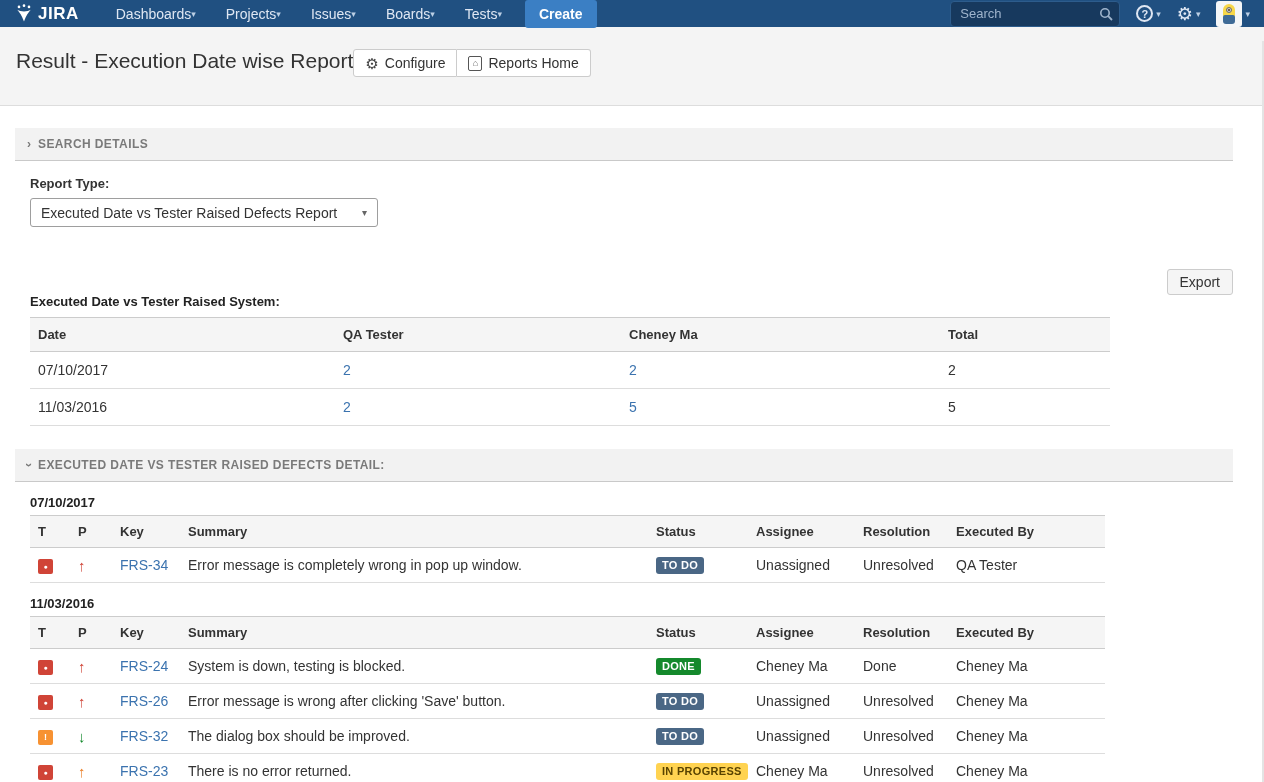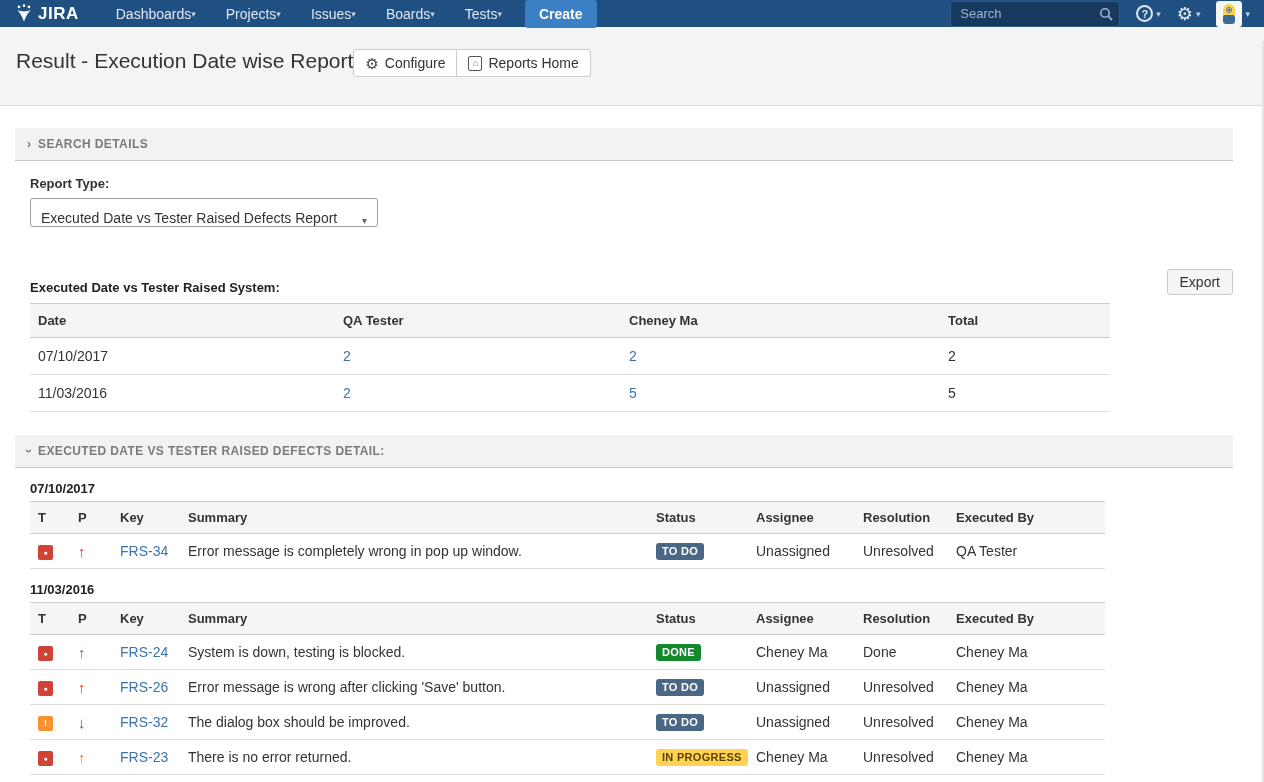--- a/index.html
+++ b/index.html
@@ -51,28 +51,28 @@
   .content { padding:22px 31px 0 15px; }
   .section-bar { background:#f2f2f2; border-bottom:1px solid #c9c9c9; height:33px; display:flex;
     align-items:center; padding:0 12px; cursor:pointer; }
   .section-bar-label { font-size:12px; font-weight:bold; color:#7a7a7a; letter-spacing:.4px; margin-left:7px; }
   .chev { display:inline-block; font-size:12px; font-weight:bold; color:#7a7a7a; }
   .chev.expanded { transform:rotate(90deg); }
 
   .report-type { margin:15px 15px 0 15px; }
   .field-label { font-size:13px; font-weight:bold; color:#333; }
   .select-box { margin-top:7px; width:348px; height:29px; border:1px solid #9e9e9e; border-radius:3px;
-    background:#fff; display:flex; align-items:flex-end; justify-content:space-between; padding:0 10px; cursor:pointer; }
+    background:#fff; display:flex; align-items:center; justify-content:space-between; padding:0 10px; cursor:pointer; }
   .select-value { font-size:14px; color:#333; }
   .select-caret { font-size:10px; color:#666; }
 
   .table-header-row { margin-top:42px; display:flex; justify-content:space-between; align-items:flex-end; }
   .table-title { font-size:13px; font-weight:bold; color:#222; margin-left:15px; }
   .export-btn { background:#f5f5f5; border:1px solid #ccc; border-radius:3px; color:#333;
-    font-size:14px; padding:4px 12px; cursor:pointer; font-family:inherit; margin-bottom:0; }
+    font-size:14px; padding:4px 12px; cursor:pointer; font-family:inherit; margin-bottom:14px; }
 
   table { border-collapse:collapse; table-layout:fixed; }
   .summary-table { width:1080px; margin:8px 0 0 15px; }
   .summary-table th { background:#f5f5f5; border-top:1px solid #ccc; border-bottom:1px solid #ccc;
     font-size:13px; font-weight:bold; color:#333; text-align:left; padding:9px 8px; }
   .summary-table td { border-bottom:1px solid #ddd; padding:10px 8px; font-size:14px; color:#333; }
   a.num-link, a.key-link { color:#3b73af; text-decoration:none; cursor:pointer; }
 
   .detail-section { margin-top:23px; }
   .group-date { font-size:13px; font-weight:bold; color:#222; margin:13px 0 5px 15px; }

